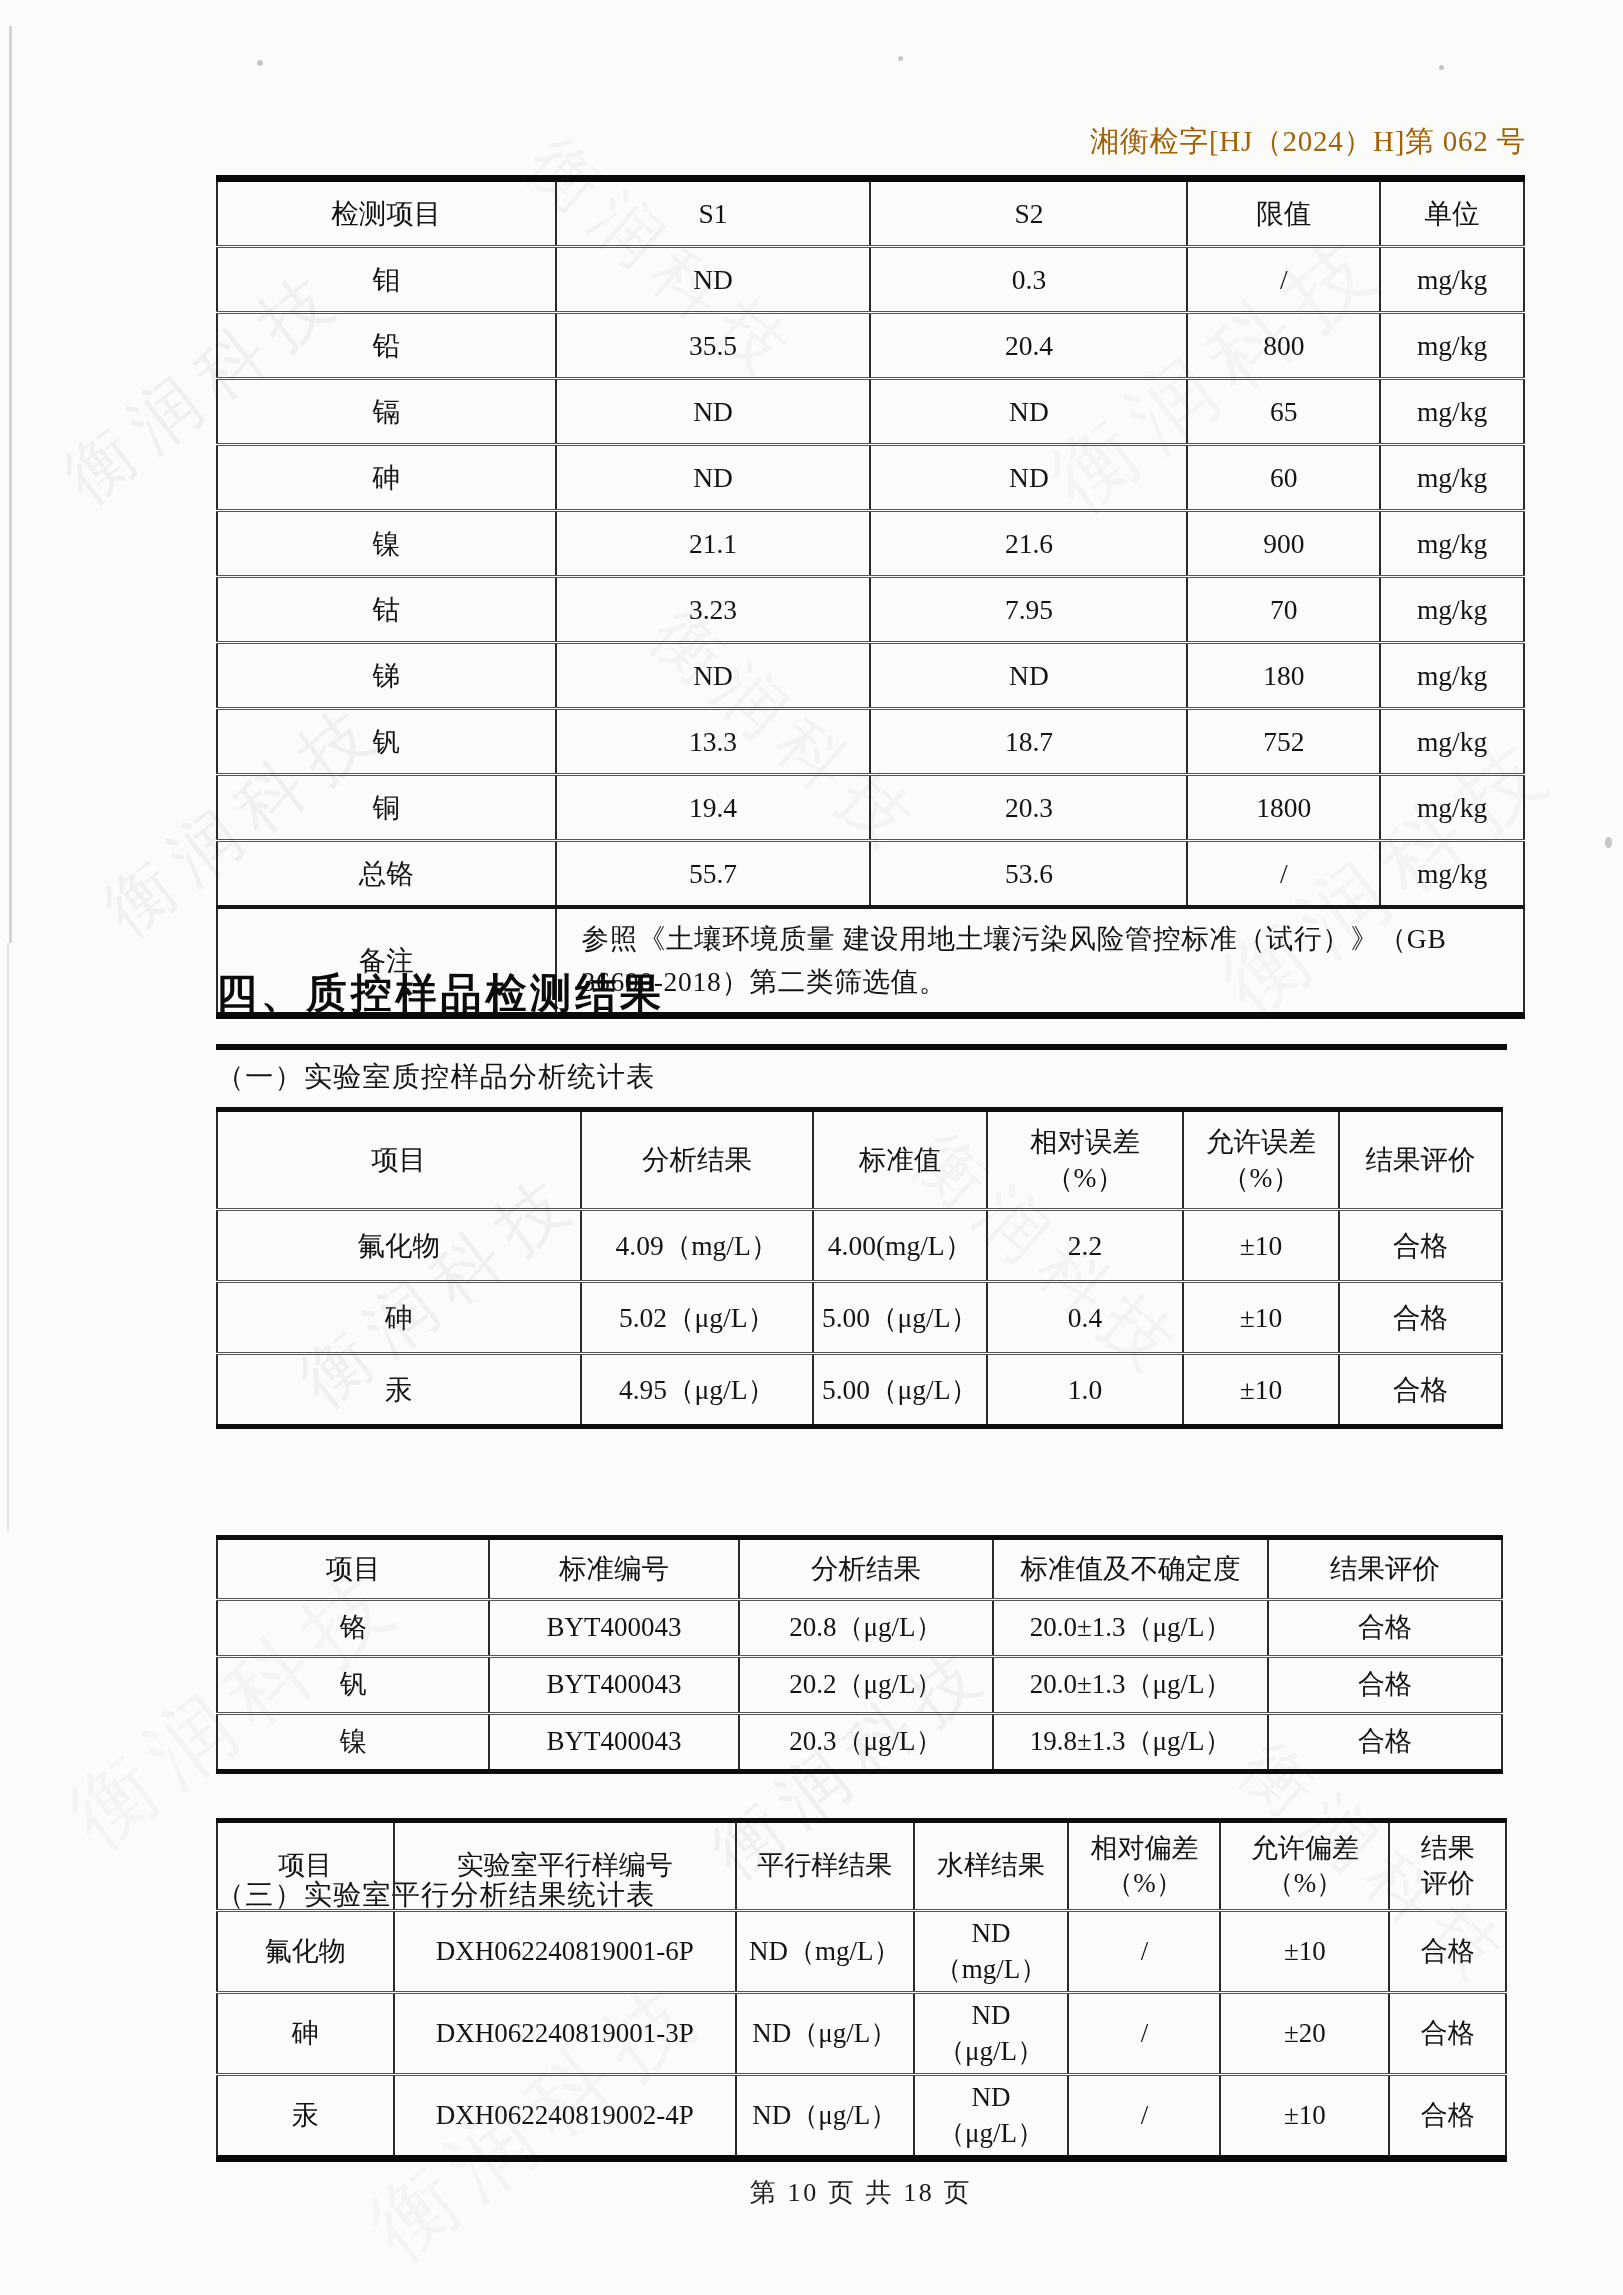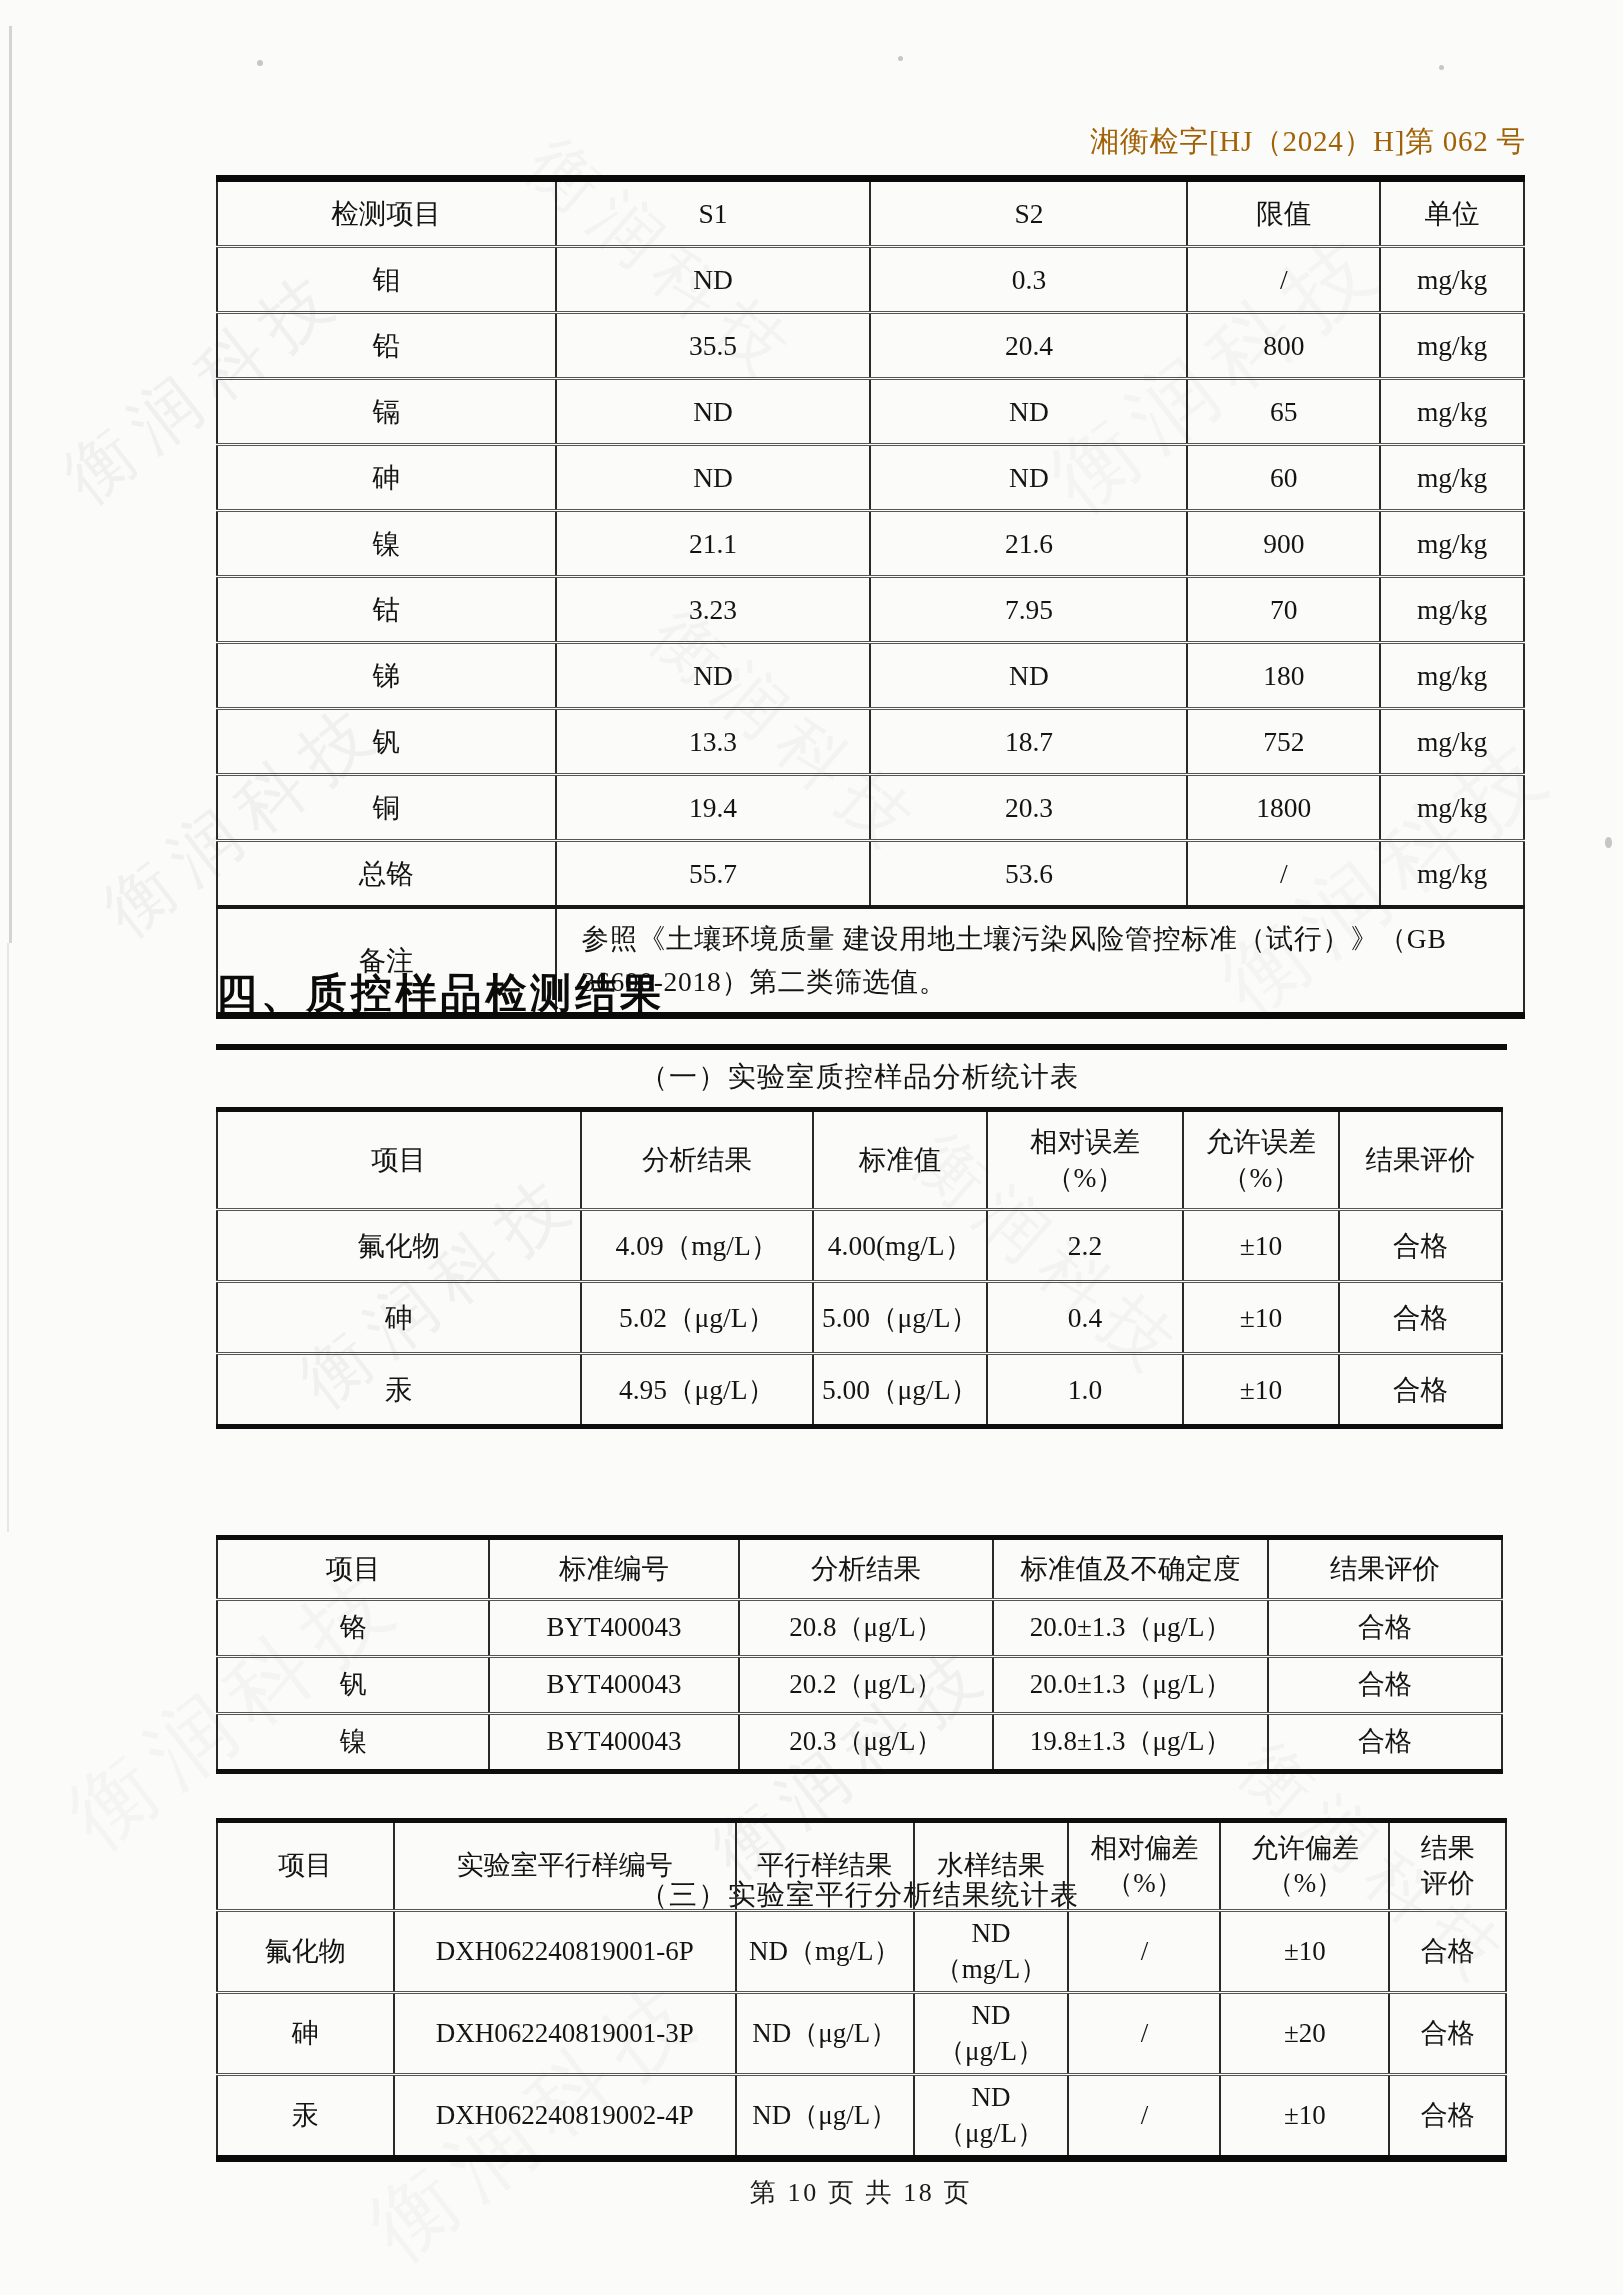--- a/index.html
+++ b/index.html
@@ -40,21 +40,21 @@
     left:216px;top:966px;
     font-size:41px;font-weight:700;
     letter-spacing:3.9px;color:#0b0b0b;
   }
   .heading-rule{
     left:216px;top:1044px;width:1291px;height:5.9px;
     background:#0d0d0d;
   }
   .caption{
     left:216px;width:1287px;
-    text-align:center;font-size:28px;color:#141414;
+    font-size:28px;color:#141414;
     letter-spacing:1.3px;
   }
   .cap1{top:1058px;}
   .cap2{top:1488px;}
   .cap3{top:1876px;}
   .footer{
     left:216px;top:2175px;width:1290px;
     text-align:center;font-size:26px;letter-spacing:2.6px;color:#1b1b1b;
   }
   

